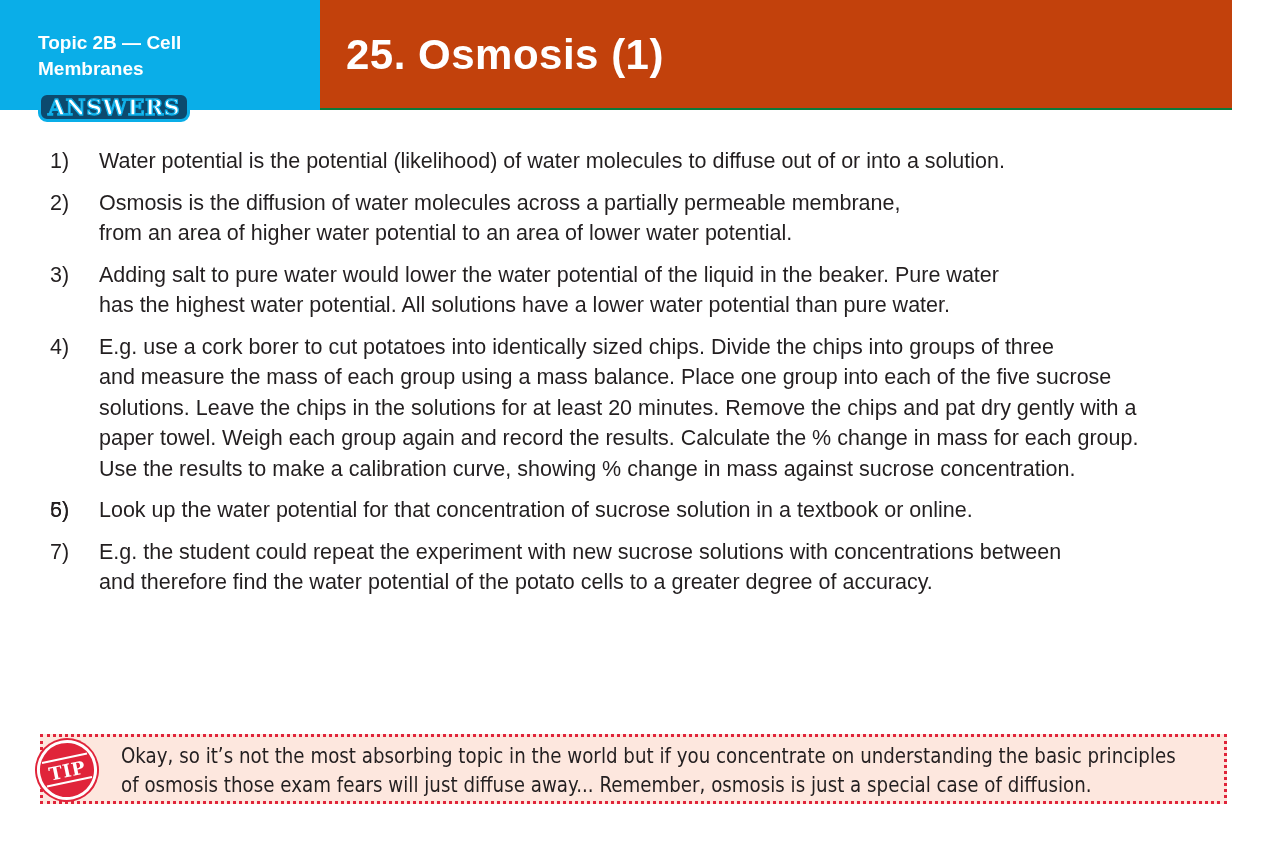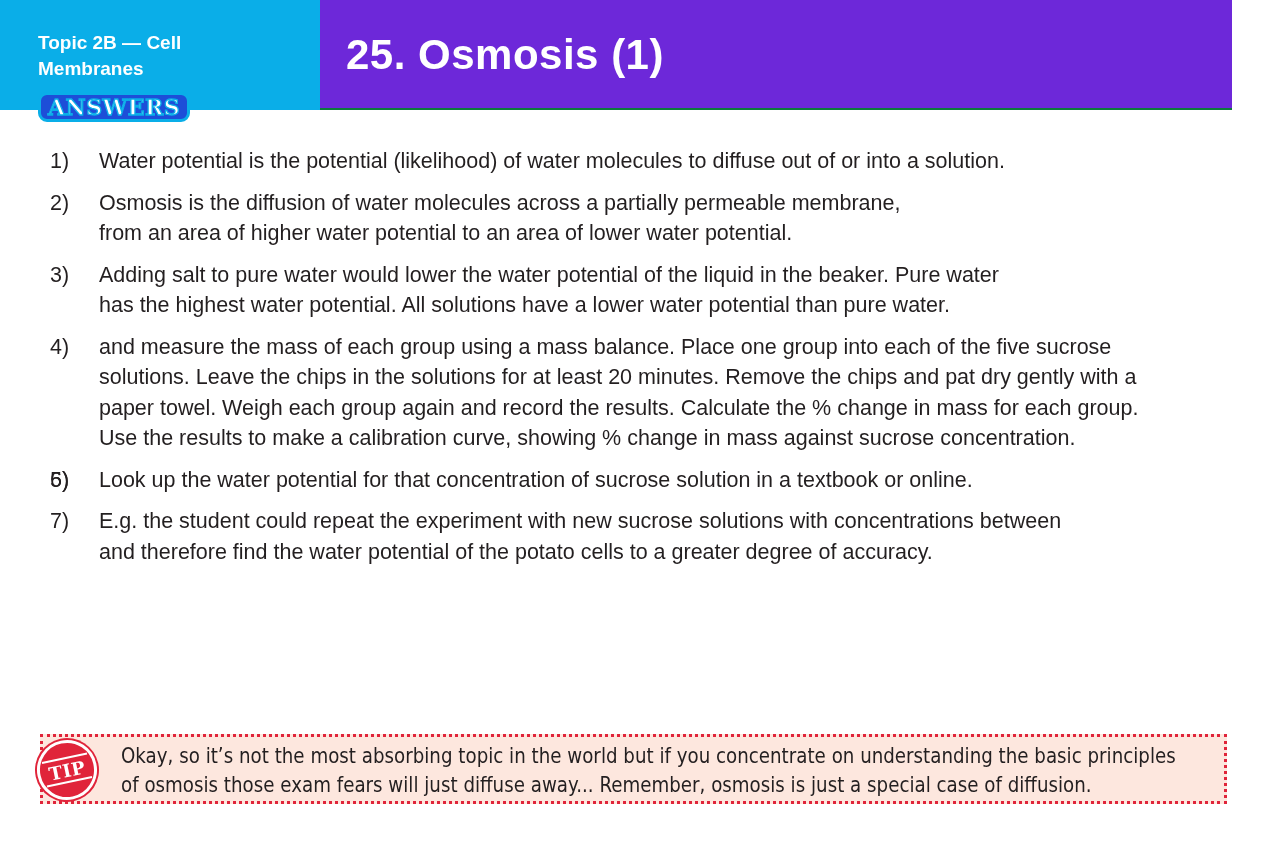--- a/index.html
+++ b/index.html
@@ -42,21 +42,21 @@
       font-size: 19px;
       line-height: 26px;
       white-space: pre-line;
     }
     .answers-badge {
       position: absolute;
       left: 38px;
       top: 92px;
       height: 30px;
       padding: 0 7px;
-      background: #1d4ed8;
+      background: #0c4a6e;
       border: 3px solid #0aaee8;
       border-radius: 9px;
       box-sizing: border-box;
       display: flex;
       align-items: center;
       justify-content: center;
       z-index: 2;
     }
     .answers-badge span {
       font-family: "DejaVu Serif", "Liberation Serif", serif;
@@ -66,21 +66,21 @@
       color: #ffffff;
       -webkit-text-stroke: 1.3px #0aaee8;
       line-height: 24px;
     }
     .title-panel {
       position: absolute;
       left: 320px;
       top: 0;
       width: 912px;
       height: 110px;
-      background: #6d28d9;
+      background: #c2410c;
       border-bottom: 2px solid #0b7a3c;
       box-sizing: border-box;
     }
     .page-title {
       position: absolute;
       left: 26px;
       top: 30px;
       color: #ffffff;
       font-family: "Liberation Sans", sans-serif;
       font-weight: bold;
@@ -210,20 +210,21 @@
     <span class="answer-line">Osmosis is the diffusion of water molecules across a partially permeable membrane,</span>
     <span class="answer-line">from an area of higher water potential to an area of lower water potential.</span>
   </li>
   <li class="answer">
     <span class="answer-number">3)</span>
     <span class="answer-line">Adding salt to pure water would lower the water potential of the liquid in the beaker.  Pure water</span>
     <span class="answer-line">has the highest water potential.  All solutions have a lower water potential than pure water.</span>
   </li>
   <li class="answer">
     <span class="answer-number">4)</span>
+    <span class="answer-line">E.g. use a cork borer to cut potatoes into identically sized chips.  Divide the chips into groups of three</span>
     <span class="answer-line">and measure the mass of each group using a mass balance.  Place one group into each of the five sucrose</span>
     <span class="answer-line">solutions.  Leave the chips in the solutions for at least 20 minutes.  Remove the chips and pat dry gently with a</span>
     <span class="answer-line">paper towel.  Weigh each group again and record the results.  Calculate the % change in mass for each group.</span>
     <span class="answer-line">Use the results to make a calibration curve, showing % change in mass against sucrose concentration.</span>
   </li>
   <li class="answer">
     <span class="answer-number">5)</span>
   </li>
   <li class="answer">
     <span class="answer-number">6)</span>

